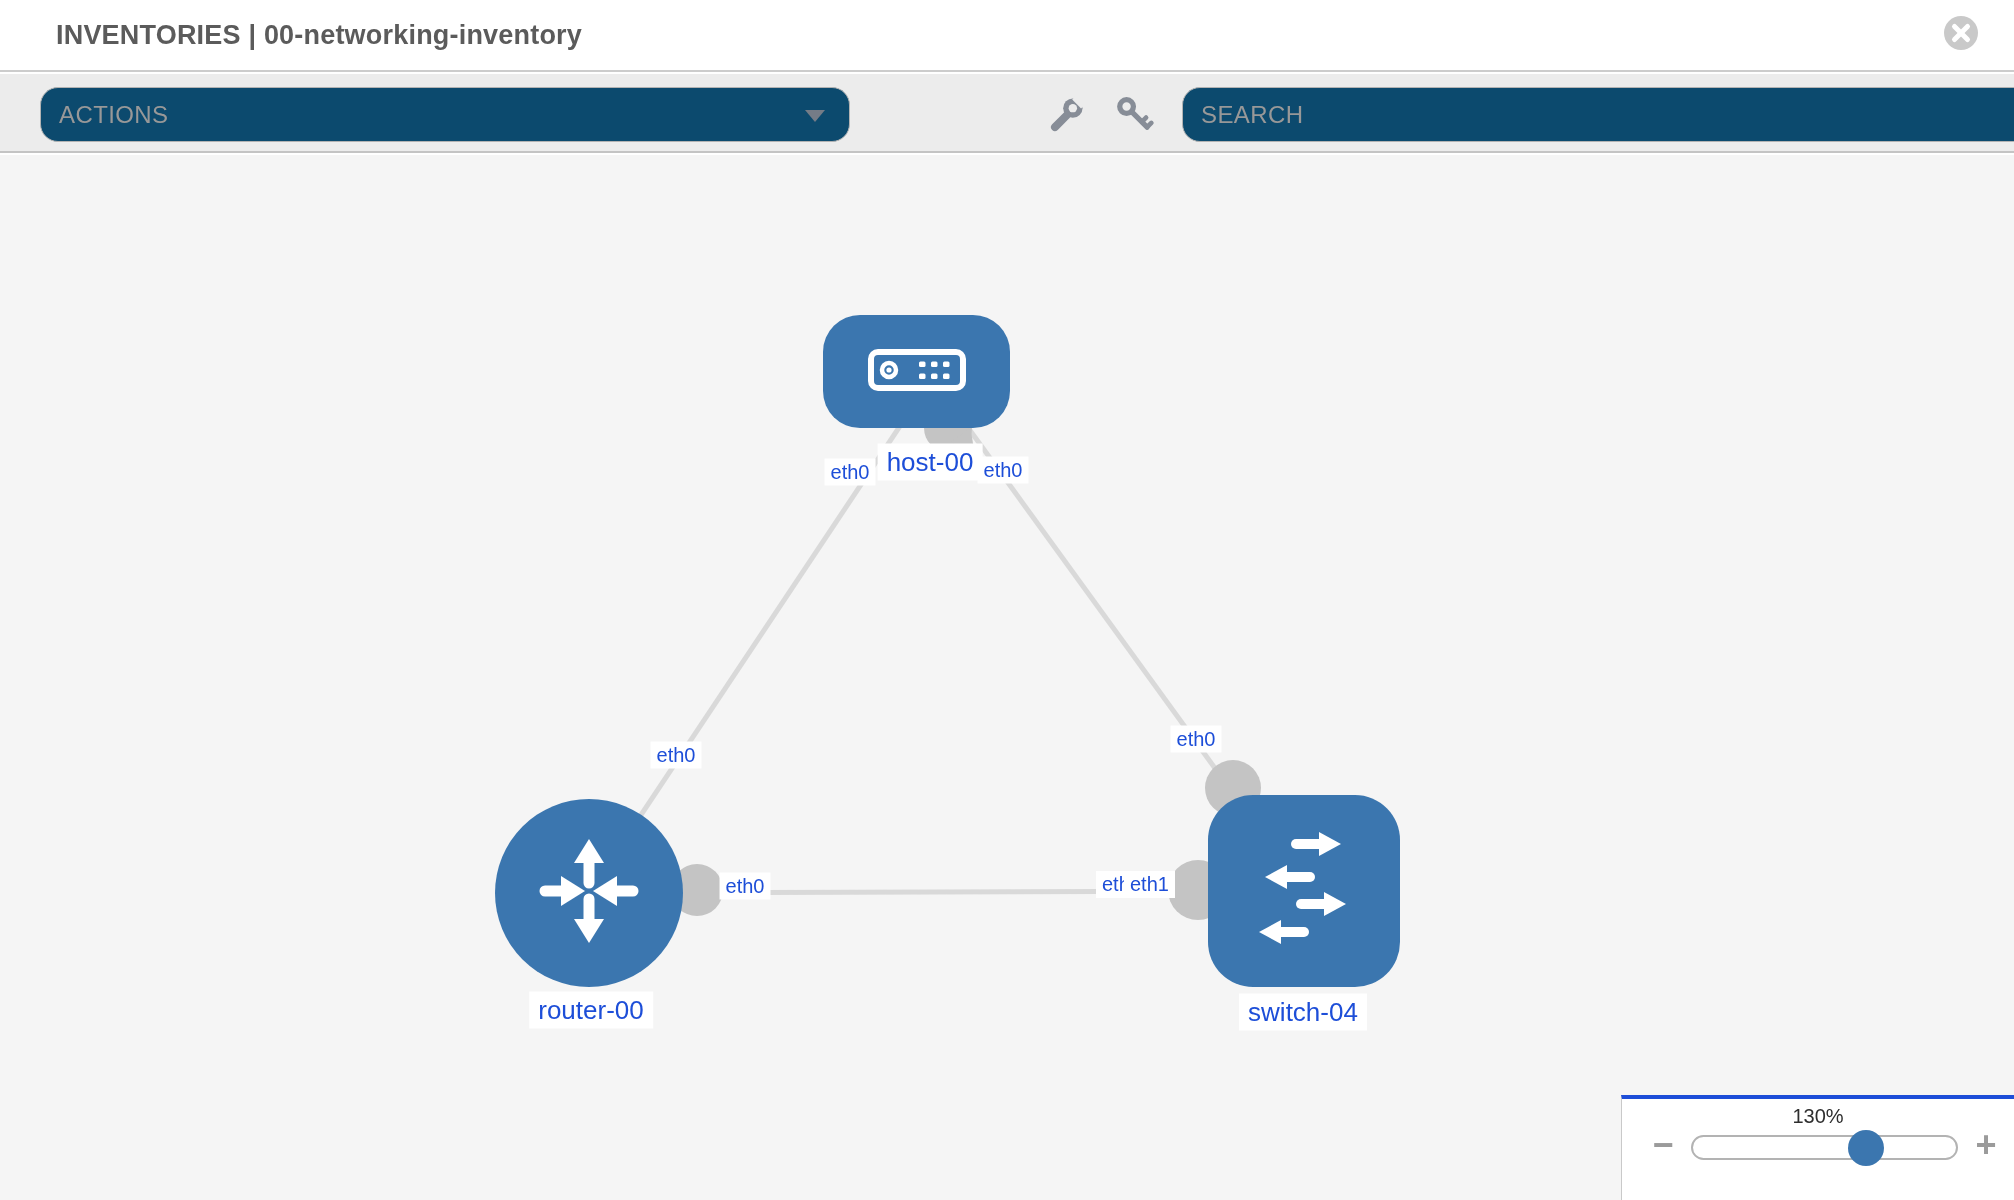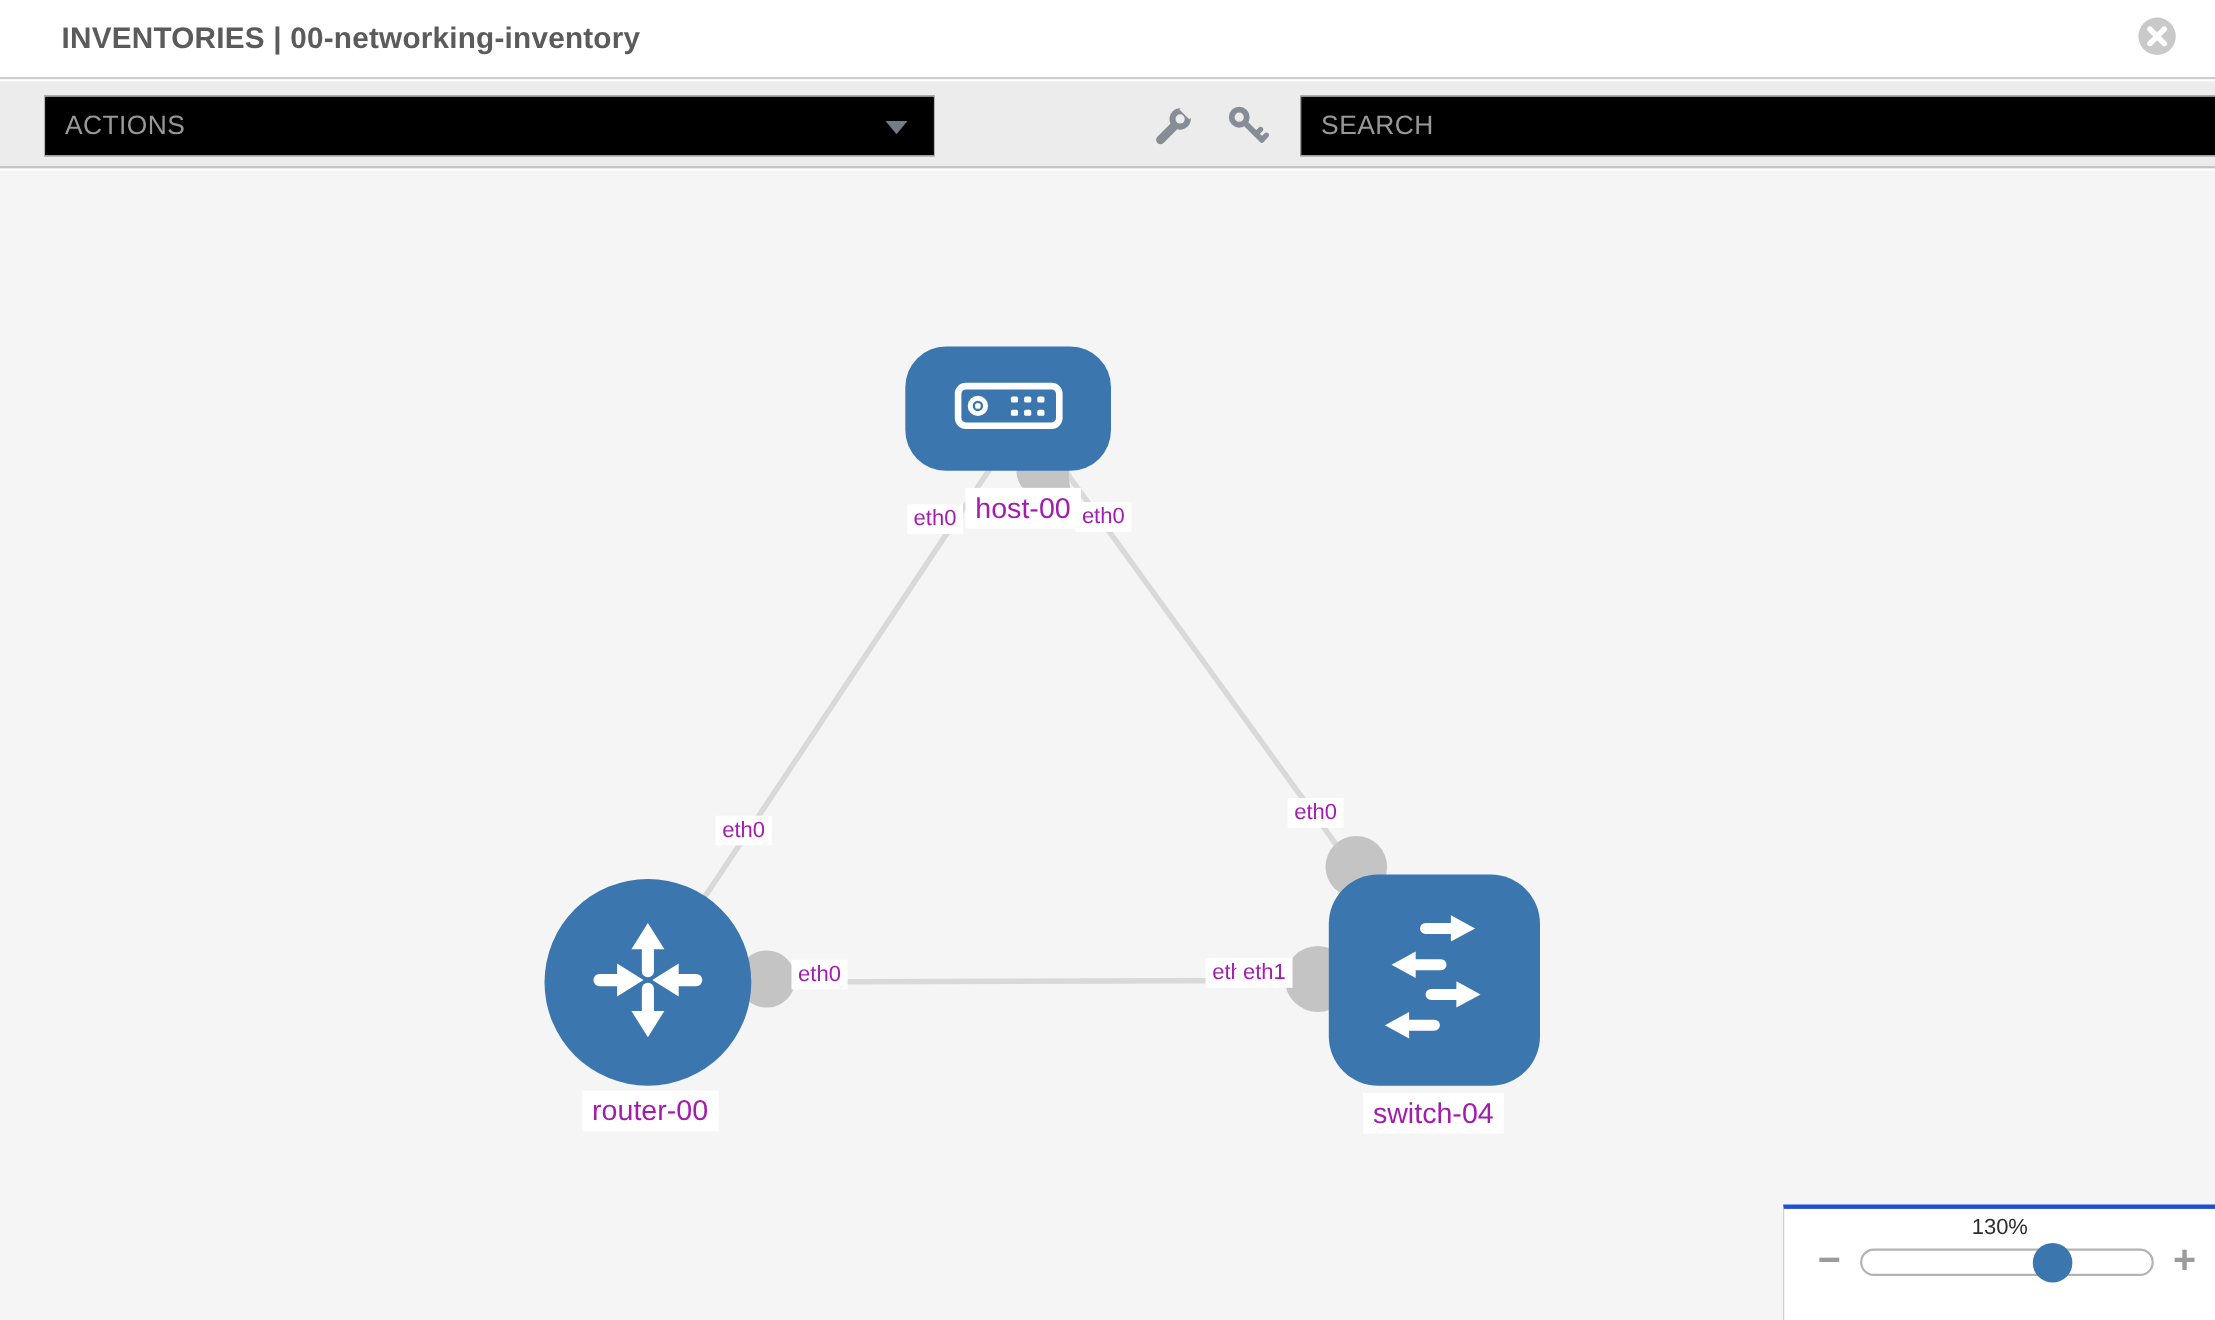--- a/index.html
+++ b/index.html
@@ -21,22 +21,22 @@
   .close-btn {
     position:absolute; left:1943px; top:15px; width:36px; height:36px;
     cursor:pointer; border:none; background:transparent; padding:0;
   }
   
   .toolbar {
     position:absolute; left:0; top:74px; width:2014px; height:79px;
     background:#ececec; border-bottom:2px solid #c4c4c4;
   }
   .select-box {
-    position:absolute; top:13px; height:55px; background:#000000;
-    border:1px solid #b3b3b3; border-radius:0; cursor:pointer;
+    position:absolute; top:13px; height:55px; background:#0c4a6e;
+    border:1px solid #b3b3b3; border-radius:18px; cursor:pointer;
   }
   .select-box .select-label {
     position:absolute; left:18px; top:0; line-height:53px;
     font-size:24px; color:#989898; letter-spacing:.4px;
   }
   .caret {
     position:absolute; top:22px; width:0; height:0;
     border-left:10px solid transparent; border-right:10px solid transparent;
     border-top:12px solid #757c87;
   }
@@ -66,21 +66,21 @@
     left:495px; top:644px; width:188px; height:188px;
     background:#3b76af; border-radius:50%;
     display:flex; align-items:center; justify-content:center;
   }
   .node-switch {
     left:1208px; top:640px; width:192px; height:192px;
     background:#3b76af; border-radius:45px;
     display:flex; align-items:center; justify-content:center;
   }
   .chip {
-    position:absolute; background:#ffffff; color:#a21caf; white-space:nowrap;
+    position:absolute; background:#ffffff; color:#1d4ed8; white-space:nowrap;
   }
   .node-chip { font-size:26px; padding:3px 9px; transform:translate(-50%,-50%); }
   .if-chip   { font-size:20px; padding:2px 6px;  transform:translate(-50%,-50%); }
   .if-chip-abs { font-size:20px; padding:2px 6px; transform:none; }
   
   .zoom-panel {
     position:absolute; left:1621px; top:940px; width:393px; height:105px;
     background:#ffffff; border-top:4px solid #1d4ed8; border-left:1px solid #c9c9c9;
   }
   .zoom-percent {

